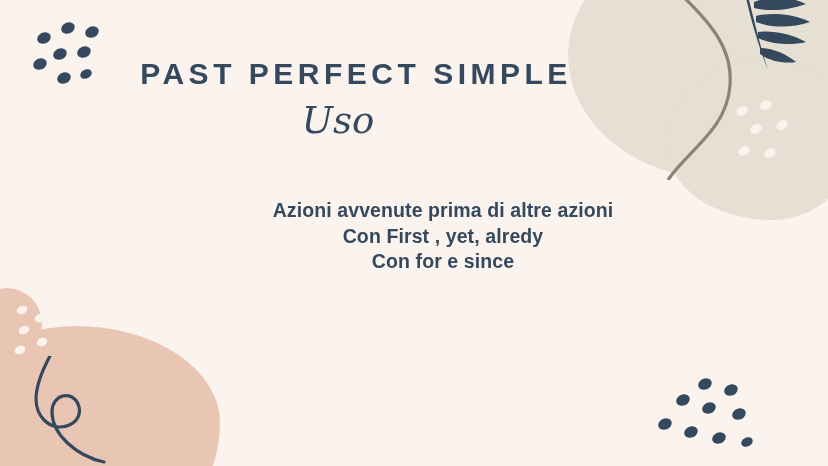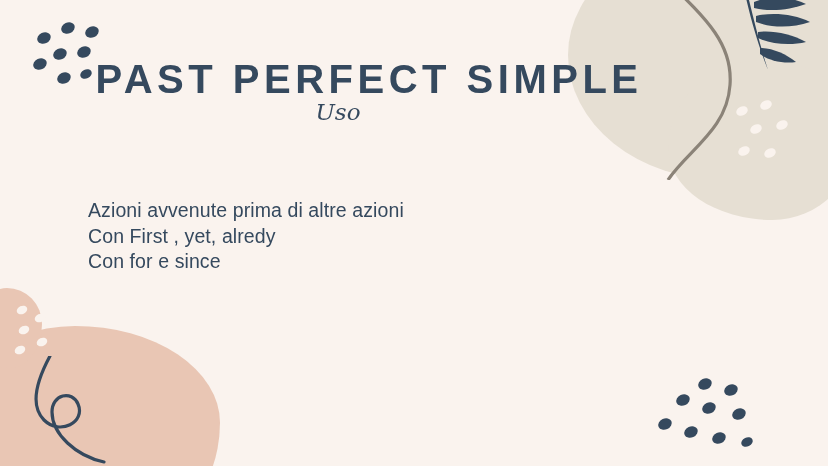--- a/index.html
+++ b/index.html
@@ -73,51 +73,52 @@
   .dots-pink-l { top: 300px; left: 10px; width: 50px; height: 60px; }
   
   .dots-beige-tr { top: 95px; right: 22px; width: 80px; height: 80px; }
   
   .squiggle-bl { bottom: 0px; left: 30px; width: 130px; height: 110px; }
 
   
   .title {
     position: absolute;
     top: 57px;
-    left: 13px;
+    left: 0;
     width: 712px;
     text-align: center;
     font-family: "Liberation Sans", sans-serif;
     font-weight: bold;
-    font-size: 40px;
+    font-size: 30px;
     letter-spacing: 4.5px;
     color: #35495e;
   }
   .subtitle {
     position: absolute;
     top: 99px;
     left: 0;
     width: 676px;
     text-align: center;
     font-family: "DejaVu Serif", serif;
     font-style: italic;
-    font-size: 23px;
+    font-size: 37px;
     color: #35495e;
   }
   .body-list {
     position: absolute;
     top: 198px;
     left: 88px;
     width: 710px;
     color: #35495e;
     font-family: "Liberation Sans", sans-serif;
-    font-weight: normal;
+    font-weight: bold;
     font-size: 19.5px;
     line-height: 25.5px;
     letter-spacing: 0.1px;
+    text-align: center;
   }
   .body-list div { white-space: normal; }
 </style>
 </head>
 <body>
 
 <div class="slide">
 
   <div class="deco blob-tr-beige"></div>
   <div class="deco blob-tr-beige2"></div>

